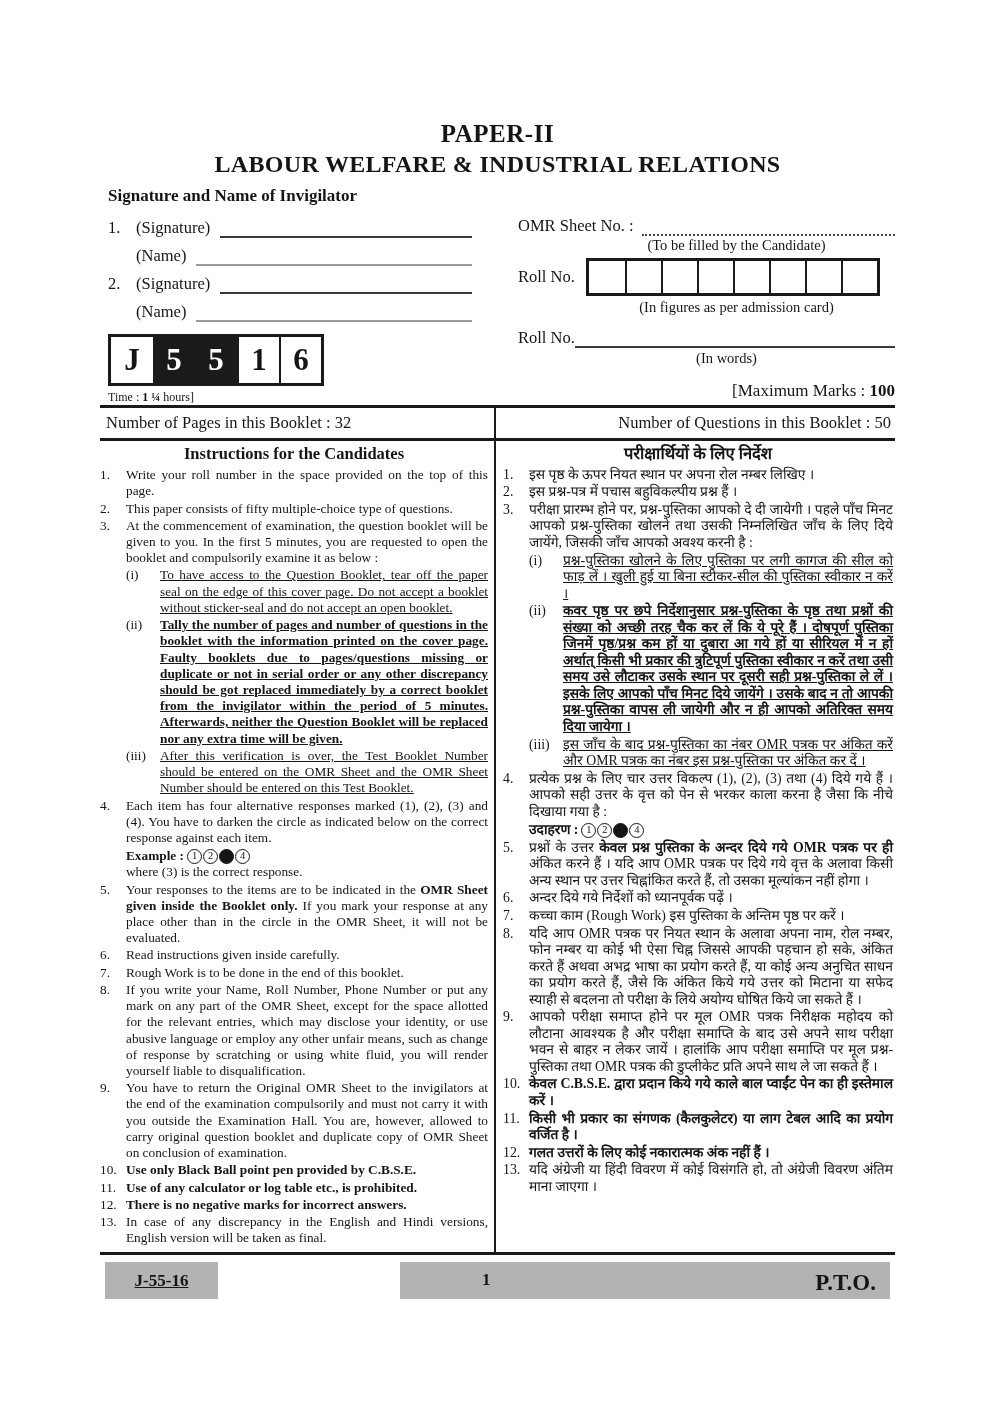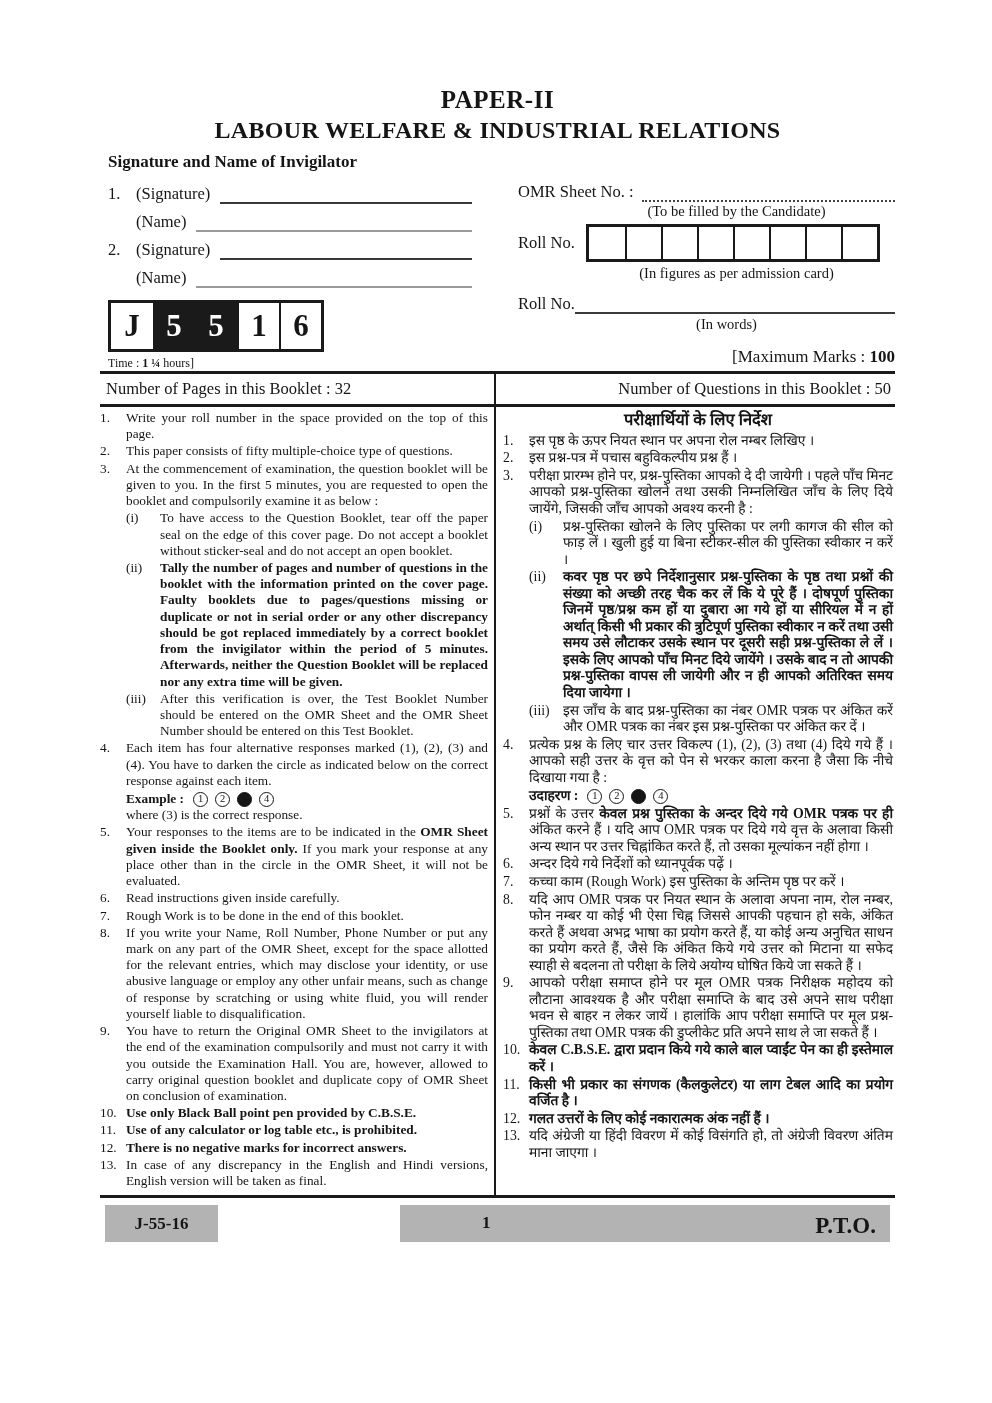--- a/index.html
+++ b/index.html
@@ -2,21 +2,21 @@
 <html><head>
 <meta charset="utf-8">
 <style>
   * { margin:0; padding:0; box-sizing:border-box; }
   html,body { width:992px; height:1403px; background:#fff; overflow:hidden; }
   body { font-family:"Liberation Serif", "DejaVu Serif", serif; color:#151515; }
   .page { position:relative; width:992px; height:1403px; background:#fff; }
   .content { position:absolute; left:100px; top:0; width:795px; }
 
   
-  .titles { text-align:center; padding-top:86px; }
+  .titles { text-align:center; padding-top:120px; }
   .paper-title { font-size:25px; font-weight:bold; letter-spacing:.5px; }
   .subject-title { font-size:24px; font-weight:bold; letter-spacing:.3px; margin-top:3px; }
 
   .invig-heading { font-size:17px; font-weight:bold; margin:8px 0 4px 8px; }
 
   
   .info { display:flex; }
   .info-left { width:400px; padding-left:8px; }
   .info-right { flex:1; padding-left:18px; }
 
@@ -65,33 +65,33 @@
   .col-en { width:394px; padding-right:6px; font-size:13.3px; line-height:1.22; }
   .col-div { width:2px; background:#1a1a1a; }
   .col-hi { flex:1; padding-left:7px; padding-right:2px; font-size:13.8px; line-height:1.2;
             font-family:"Liberation Serif","DejaVu Serif",serif; }
   .col h3 { text-align:center; font-size:16.5px; font-weight:bold; margin:1px 0 3px 0; }
   .item { display:flex; margin-top:1px; }
   .item .n { flex:0 0 26px; }
   .item .t { flex:1; text-align:justify; }
   .sub { display:flex; margin-left:26px; margin-top:1px; }
   .sub .sn { flex:0 0 34px; }
-  .sub .t { flex:1; text-align:justify; }
-  .example { margin-left:26px; display:flex; align-items:center; gap:7px; margin-top:2px; }
+  .sub .t { flex:1; text-align:justify;text-decoration:underline; }
+  .example { margin-left:26px; display:flex; align-items:center; gap:1px; margin-top:2px; }
   .example b { margin-right:2px; }
   .circle { width:15px; height:15px; border:1.6px solid #151515; border-radius:50%;
             display:inline-flex; align-items:center; justify-content:center;
             font-size:10.5px; line-height:1; }
   .circle.filled { background:#151515; }
   .after { margin-left:26px; }
 
   
   .footer { position:relative; margin-top:7px; height:38px; }
   .foot-code { position:absolute; left:5px; top:0; width:113px; height:37px; background:#b3b3b3;
-               display:flex; align-items:center; justify-content:center; font-weight:bold; font-size:17px; }
+               display:flex; align-items:center; justify-content:center; font-weight:bold; font-size:17px;text-decoration:underline; }
   .foot-bar { position:absolute; left:300px; top:0; width:490px; height:37px; background:#b3b3b3; }
   .foot-page { position:absolute; left:82px; top:8px; font-weight:bold; font-size:17px; }
   .foot-pto { position:absolute; right:14px; top:8px; font-weight:bold; font-size:23px; }
 </style>
 </head>
 <body>
 
 <div class="page">
   <div class="content">
 
@@ -187,20 +187,21 @@
       <div class="count-div"></div>
       <div class="count-right">
         <span>Number of Questions in this Booklet : </span><b>50</b>
       </div>
     </div>
 
     <div class="thick-rule" style="margin-top:0;"></div>
 
     <div class="inst-wrap">
       <div class="col col-en">
+        <h3>Instructions for the Candidates</h3>
         <div id="inst-en">
             <div class="item">
               <span class="n">1.</span>
               <div class="t"><span>Write your roll number in the space provided on the top of this page.</span></div>
             </div>
             <div class="item">
               <span class="n">2.</span>
               <div class="t"><span>This paper consists of fifty multiple-choice type of questions.</span></div>
             </div>
             <div class="item">

